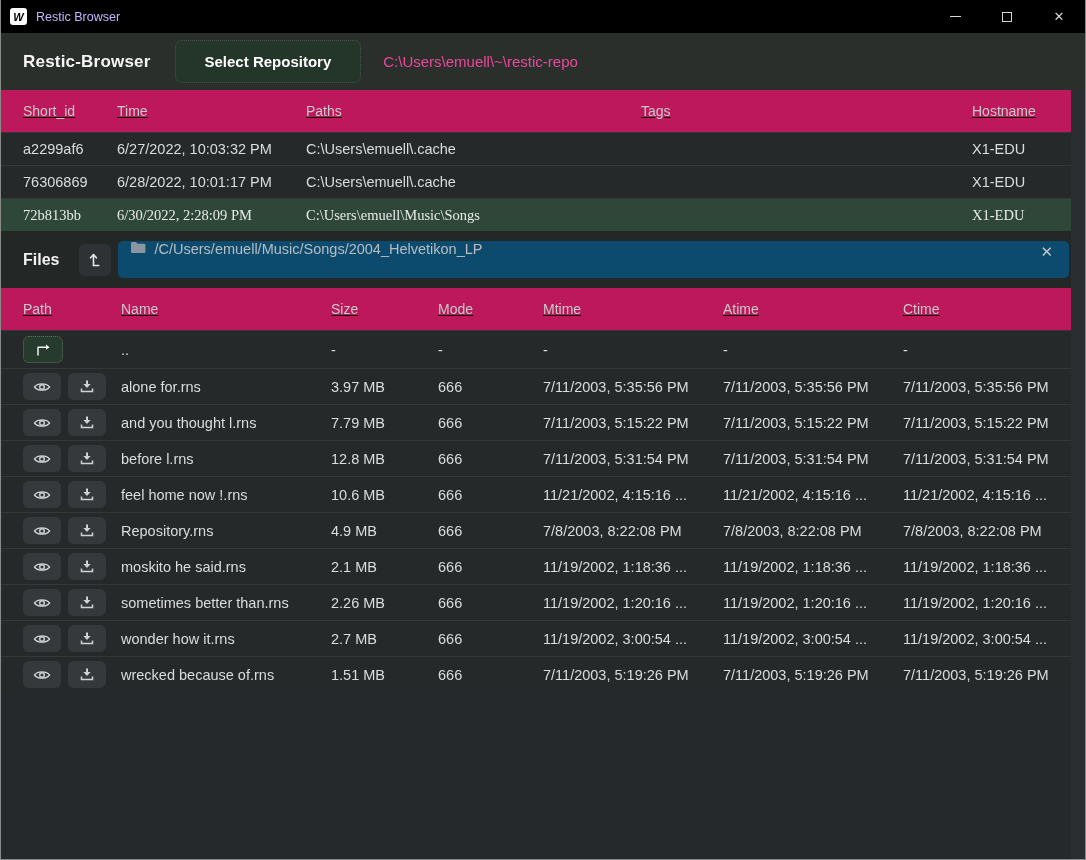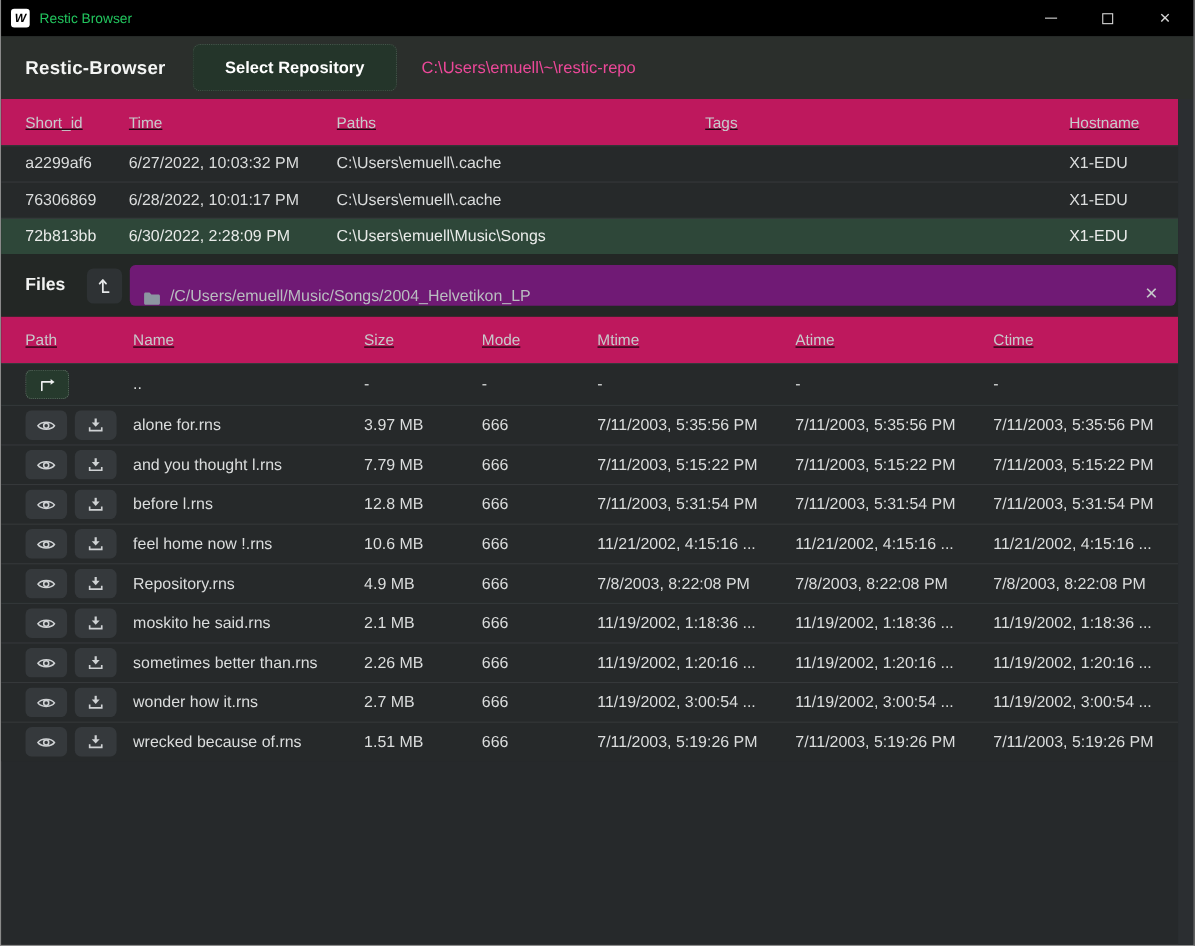--- a/index.html
+++ b/index.html
@@ -5,21 +5,21 @@
   * { margin:0; padding:0; box-sizing:border-box; }
   body { background:#111; font-family:"Liberation Sans", sans-serif; }
   .window { position:relative; width:1086px; height:860px; background:#26292b;
             border:1px solid #8a8a8a; border-top:none; overflow:hidden; }
 
   
   .titlebar { height:33px; background:#000; display:flex; align-items:center; }
   .logo { width:17px; height:17px; margin-left:9px; background:#fff; border-radius:3px;
           color:#000; font-weight:bold; font-style:italic; font-size:11px;
           display:flex; align-items:center; justify-content:center; }
-  .tb-title { color:#22c55e; font-size:12.5px; margin-left:9px; }
+  .tb-title { color:#c4b5fd; font-size:12.5px; margin-left:9px; }
   .tb-controls { margin-left:auto; display:flex; height:100%; }
   .tb-btn { width:52px; height:100%; display:flex; align-items:center; justify-content:center; cursor:default; }
   .glyph-min { width:11px; height:1px; background:#d6d6d6; display:block; }
   .glyph-max { width:10px; height:10px; border:1px solid #d6d6d6; display:block; }
   .glyph-close { color:#d6d6d6; font-size:13px; line-height:1; }
 
   
   .appbar { height:57px; background:#2b2f2c; display:flex; align-items:center; padding-left:22px; }
   .app-title { color:#f4f5f4; font-size:17px; font-weight:800; letter-spacing:.2px; }
   .repo-btn { margin-left:24px; height:43px; padding:0 29px; background:#24352a; color:#fff;
@@ -39,28 +39,28 @@
   .snap-grid { display:grid; grid-template-columns:94px 189px 335px 331px 1fr;
                padding-left:22px; align-items:center; }
   .file-grid { display:grid; grid-template-columns:98px 210px 107px 105px 180px 180px 1fr;
                padding-left:22px; align-items:center; }
   .thead { height:42px; background:#be185d;text-decoration:underline; }
   .hcell { color:#c7cacb; font-size:14px; white-space:nowrap; overflow:hidden; }
   .cell  { color:#dbdddd; font-size:14.5px; white-space:nowrap; overflow:hidden; padding-right:10px; }
   .row { border-top:1px solid #35383a; background:#26292a; }
   .snap-row { height:33px; cursor:pointer; }
   .snap-row.selected { background:#2e4739; }
-  .snap-row.selected .cell { color:#e9ebe9; }
+  .snap-row.selected .cell { color:#e9ebe9;font-family:Liberation Serif, serif; }
 
   
   .files-band { height:57px; background:#232725; }
   .uplevel-btn { margin-left:20px; width:32px; height:32px; background:#2e3234; border:none;
                  border-radius:6px; display:flex; align-items:center; justify-content:center; cursor:pointer; flex:none; }
-  .pathbar { margin-left:7px; margin-right:2px; flex:1; height:37px; background:#701a75;
-             border-radius:5px; display:flex; align-items:flex-end; padding:0 12px; }
+  .pathbar { margin-left:7px; margin-right:2px; flex:1; height:37px; background:#0c4a6e;
+             border-radius:5px; display:flex; align-items:flex-start; padding:0 12px; }
   .pathtext { color:#b9bdc0; font-size:14.5px; margin-left:8px; flex:1; white-space:nowrap; overflow:hidden; }
   .clear-btn { color:#c5c8ca; font-size:15px; padding:2px 4px; cursor:pointer; }
 
   
   .file-row { height:36px; }
   .up-row { height:38px; }
   .actions { display:flex; gap:7px; align-items:center; }
   .icon-btn { width:38px; height:27px; background:#35393c; border:none; border-radius:6px;
               display:flex; align-items:center; justify-content:center; cursor:pointer; }
   .updir-btn { width:40px; height:27px; background:#263a2d; border:1px dotted rgba(255,255,255,.28);

